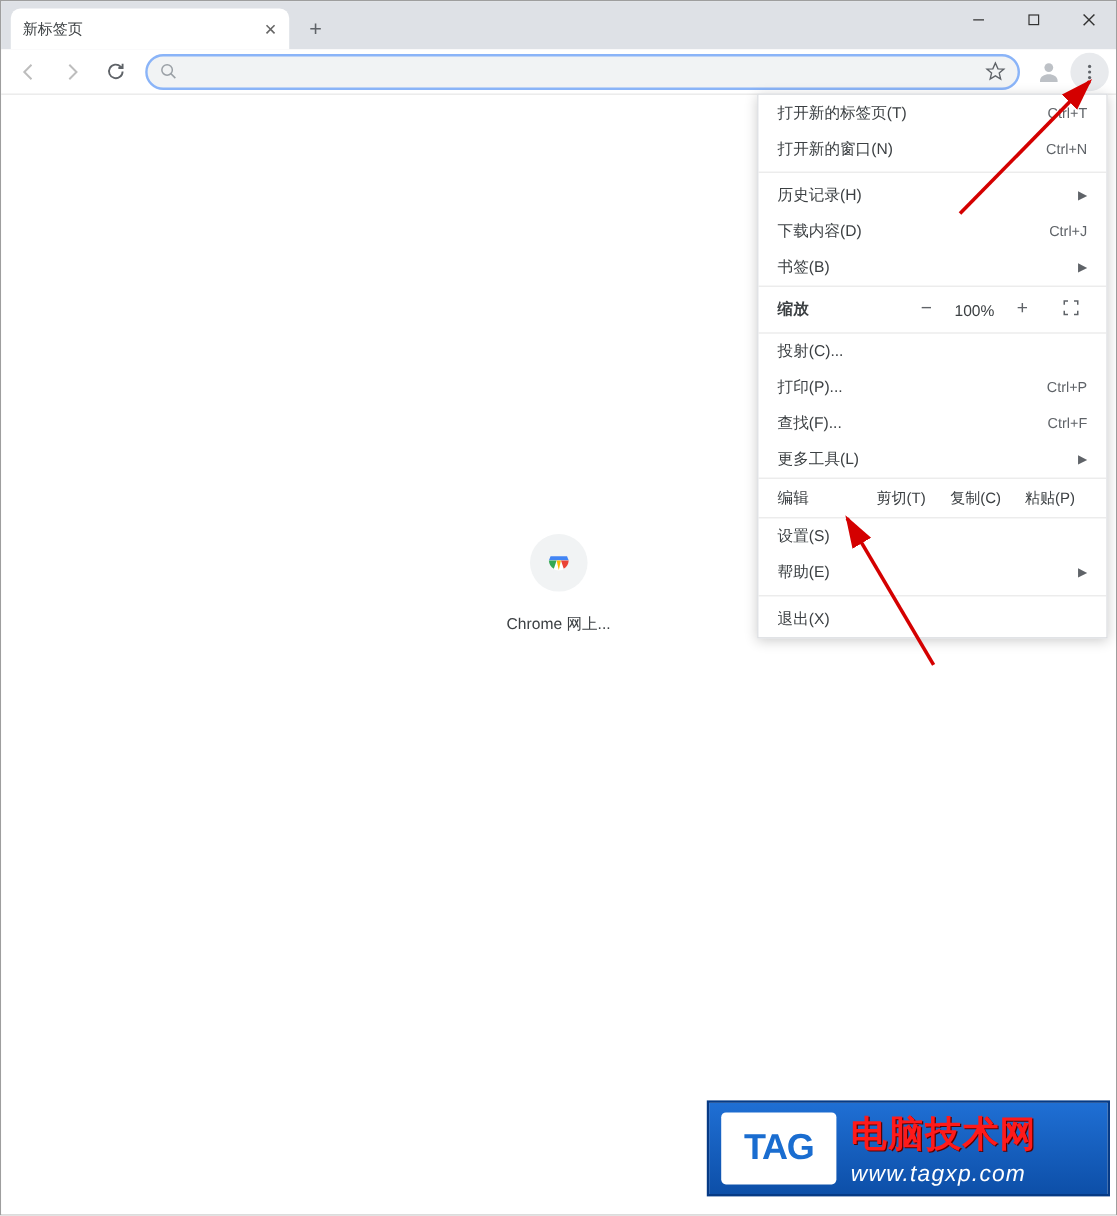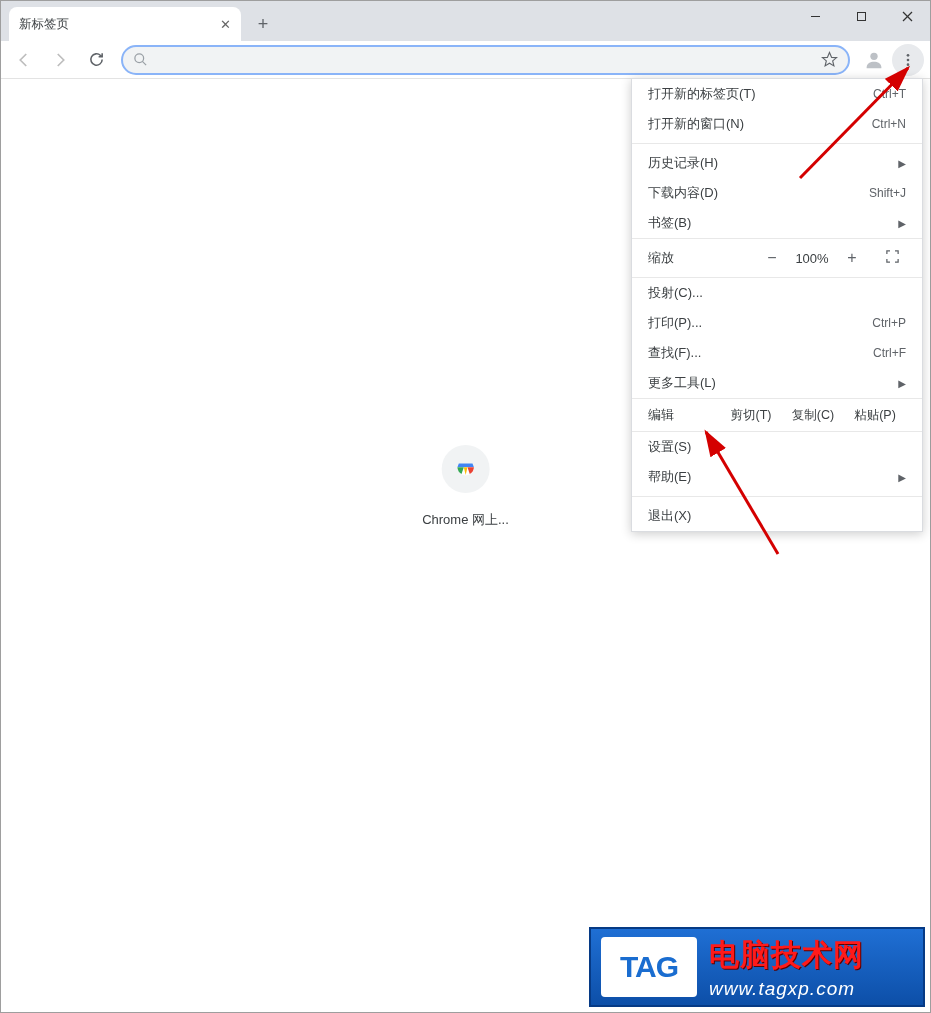--- a/index.html
+++ b/index.html
@@ -32,33 +32,33 @@
   .app-label { font-size: 13px; color: #3c4043; }
 
   
   .menu { position: absolute; top: 78px; right: 8px; width: 292px; background: #fff; border: 1px solid #dadce0; box-shadow: 0 2px 10px rgba(0,0,0,0.2); font-size: 13px; color: #3c4043; z-index: 10; }
   .menu-row { height: 30px; display: flex; align-items: center; padding: 0 16px; cursor: pointer; position: relative; }
   .menu-label { flex: 0 0 auto; }
   .menu-short { margin-left: auto; color: #5f6368; font-size: 12px; }
   .menu-sub { margin-left: auto; color: #5f6368; font-size: 10px; }
   .menu-sep { height: 1px; background: #e8e8e8; margin: 4px 0; }
   .zoom-row { height: 40px; display: flex; align-items: center; padding: 0 16px; border-top: 1px solid #e8e8e8; border-bottom: 1px solid #e8e8e8; }
-  .zoom-row .zlabel { margin-right: auto; }
+  .zoom-row .zlabel { margin-right: auto; font-weight: bold; }
   .zoom-row .zbtn { width: 32px; text-align: center; color: #5f6368; cursor: pointer; font-size: 16px; }
   .zoom-row .zval { width: 48px; text-align: center; }
   .zoom-row .zfs { width: 28px; text-align: center; color: #5f6368; cursor: pointer; margin-left: 10px; }
   .edit-row { height: 34px; display: flex; align-items: center; padding: 0 16px; border-top: 1px solid #e8e8e8; border-bottom: 1px solid #e8e8e8; }
   .edit-row .elabel { margin-right: auto; }
   .edit-row .ebtn { width: 62px; text-align: center; cursor: pointer; font-size: 12.5px; }
 
   
   .arrow { position: absolute; pointer-events: none; z-index: 20; }
 
   
-  .watermark { position: absolute; right: 6px; bottom: 6px; width: 336px; height: 80px; background: linear-gradient(#1f6fd4,#0d4fa8); border: 2px solid #063a85; display: flex; align-items: center; padding: 6px 10px; z-index: 30; }
+  .watermark { position: absolute; right: 6px; bottom: 16px; width: 336px; height: 80px; background: linear-gradient(#1f6fd4,#0d4fa8); border: 2px solid #063a85; display: flex; align-items: center; padding: 6px 10px; z-index: 30; }
   .wm-tag { width: 96px; height: 60px; background: #fff; color: #1a6dd0; font-weight: 900; font-size: 30px; display: flex; align-items: center; justify-content: center; border-radius: 4px; font-family: Arial; letter-spacing: -1px; }
   .wm-text { margin-left: 12px; display: flex; flex-direction: column; }
   .wm-cn { color: #ff1a1a; font-weight: 900; font-size: 30px; font-family: "SimHei","Microsoft YaHei"; letter-spacing: 1px; text-shadow: 1px 1px 0 #5a0000; }
   .wm-url { color: #fff; font-style: italic; font-size: 19px; letter-spacing: 1px; margin-top: 2px; }
 </style>
 </head>
 <body>
 
 <div class="window">
 
@@ -157,21 +157,21 @@
       <span class="menu-label">打开新的窗口(N)</span>
       <span class="menu-short">Ctrl+N</span>
     </div>
     <div class="menu-sep"></div>
     <div class="menu-row">
       <span class="menu-label">历史记录(H)</span>
       <span class="menu-sub">▶</span>
     </div>
     <div class="menu-row">
       <span class="menu-label">下载内容(D)</span>
-      <span class="menu-short">Shift+J</span>
+      <span class="menu-short">Ctrl+J</span>
     </div>
     <div class="menu-row">
       <span class="menu-label">书签(B)</span>
       <span class="menu-sub">▶</span>
     </div>
     <div class="zoom-row">
       <span class="zlabel">缩放</span>
       <span class="zbtn">−</span>
       <span class="zval">100%</span>
       <span class="zbtn">+</span>

